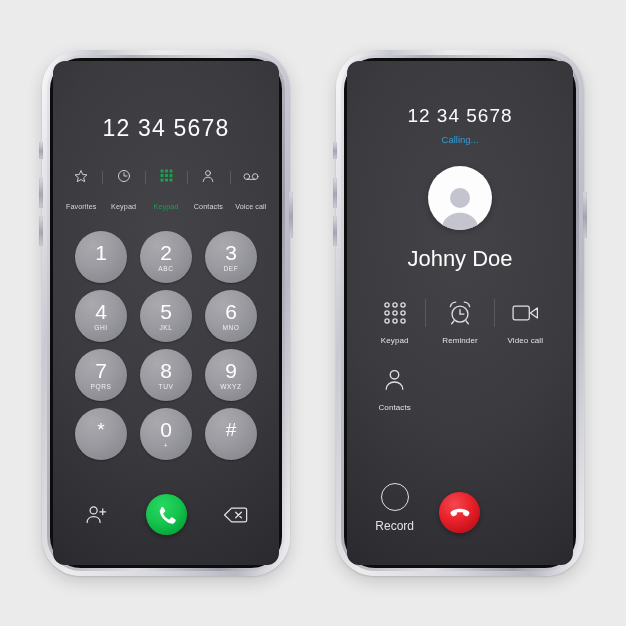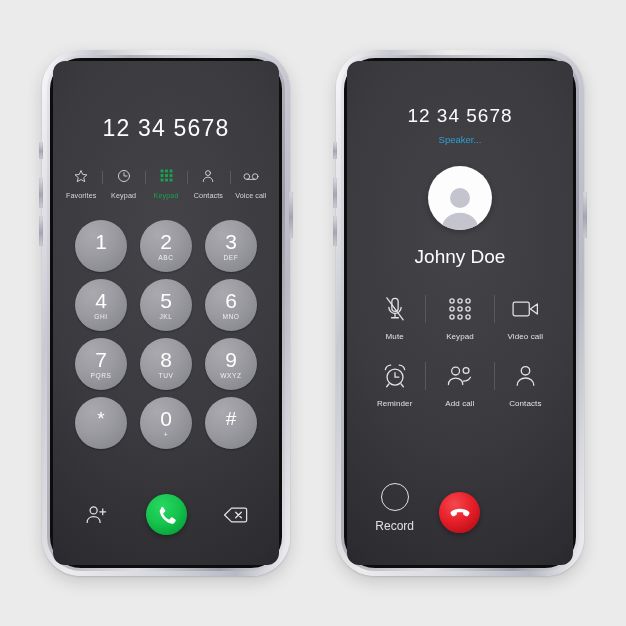--- a/index.html
+++ b/index.html
@@ -82,21 +82,21 @@
   .tabbar {
     display: flex;
     margin-top: 26px;
     padding: 0 7px;
   }
   .tab {
     flex: 1;
     display: flex;
     flex-direction: column;
     align-items: center;
-    gap: 8px;
+    gap: 19px;
     position: relative;
     color: #d7d7da;
   }
   .tab + .tab::before {
     content: "";
     position: absolute;
     left: 0; top: 3px;
     width: 1px; height: 13px;
     background: #5a5a60;
   }
@@ -169,21 +169,21 @@
     width: 64px; height: 64px;
     border-radius: 50%;
     background: #fdfdfd;
     display: flex; align-items: flex-end; justify-content: center;
     overflow: hidden;
     box-shadow: 0 2px 6px rgba(0,0,0,0.25);
   }
   .caller-name {
     margin-top: 16px;
     color: #fdfdfd;
-    font-size: 19px;
+    font-size: 22px;
     font-weight: 400;
   }
 
   .ctrl-grid {
     margin-top: 26px;
     display: grid;
     grid-template-columns: repeat(3, 1fr);
     width: 196px;
     row-gap: 20px;
   }
@@ -398,98 +398,76 @@
     <div class="btn-side btn-mute"></div>
     <div class="btn-side btn-volup"></div>
     <div class="btn-side btn-voldn"></div>
     <div class="btn-side btn-power"></div>
     <div class="bezel"></div>
 
     <div class="screen">
       <div class="scr-call">
 
         <div class="call-number">12 34 5678</div>
-        <div class="call-status">Speaker...</div>
+        <div class="call-status">Calling...</div>
 
         <div class="avatar">
           <span>
             <svg width="52" height="46" viewBox="0 0 52 46" fill="#c3c4ce">
               <circle cx="26" cy="14" r="10"></circle>
               <path d="M7.5 46c0-10.2 8.3-17.2 18.5-17.2S44.5 35.8 44.5 46z"></path>
             </svg>
           </span>
         </div>
 
         <div class="caller-name">Johny Doe</div>
 
         <div class="ctrl-grid">
 
-          <div class="ctrl">
-            <span class="ctrl-icon">
-              <svg width="24" height="26" viewBox="0 0 24 28" fill="none" stroke="#e2e2e5" stroke-width="1.4" stroke-linecap="round">
-                <path d="M12 2.5a3.4 3.4 0 0 1 3.4 3.4v7.3a3.4 3.4 0 0 1-6.8 0V5.9A3.4 3.4 0 0 1 12 2.5z"></path>
-                <path d="M5.4 12.2a6.6 6.6 0 0 0 13.2 0"></path>
-                <path d="M12 18.8 V23.4 M8.3 23.4 H15.7"></path>
-                <path d="M3.2 2 L20.8 25.6"></path>
-              </svg>
-            </span>
-            <span class="ctrl-label">Mute</span>
-          </div>
 
           <div class="ctrl">
             <span class="ctrl-icon">
               <svg width="24" height="24" viewBox="0 0 24 24" fill="none" stroke="#e2e2e5" stroke-width="1.3">
                 <circle cx="4" cy="4" r="2.1"></circle>
                   <circle cx="12" cy="4" r="2.1"></circle>
                   <circle cx="20" cy="4" r="2.1"></circle>
                 <circle cx="4" cy="12" r="2.1"></circle>
                   <circle cx="12" cy="12" r="2.1"></circle>
                   <circle cx="20" cy="12" r="2.1"></circle>
                 <circle cx="4" cy="20" r="2.1"></circle>
                   <circle cx="12" cy="20" r="2.1"></circle>
                   <circle cx="20" cy="20" r="2.1"></circle>
               </svg>
             </span>
             <span class="ctrl-label">Keypad</span>
           </div>
 
           <div class="ctrl">
             <span class="ctrl-icon">
-              <svg width="27" height="20" viewBox="0 0 30 22" fill="none" stroke="#e2e2e5" stroke-width="1.4" stroke-linejoin="round">
-                <rect x="1.2" y="3.4" width="18" height="15.2" rx="2"></rect>
-                <path d="M20.4 11 L28.2 5.4 V16.6 z"></path>
-              </svg>
-            </span>
-            <span class="ctrl-label">Video call</span>
-          </div>
-
-          <div class="ctrl">
-            <span class="ctrl-icon">
               <svg width="26" height="26" viewBox="0 0 28 28" fill="none" stroke="#e2e2e5" stroke-width="1.4" stroke-linecap="round">
                 <circle cx="14" cy="15.2" r="8.6"></circle>
                 <path d="M14 10.4 V15.2 H18.2"></path>
                 <path d="M3.6 7.2 A6.2 6.2 0 0 1 9.4 2.2"></path>
                 <path d="M24.4 7.2 A6.2 6.2 0 0 0 18.6 2.2"></path>
                 <path d="M7.4 22.6 L5 25.6 M20.6 22.6 L23 25.6"></path>
               </svg>
             </span>
             <span class="ctrl-label">Reminder</span>
           </div>
 
           <div class="ctrl">
             <span class="ctrl-icon">
-              <svg width="28" height="22" viewBox="0 0 30 24" fill="none" stroke="#e2e2e5" stroke-width="1.4" stroke-linecap="round">
-                <circle cx="10.2" cy="6.6" r="4.3"></circle>
-                <path d="M2.4 21.4c0-4.4 3.5-7.1 7.8-7.1s7.8 2.7 7.8 7.1"></path>
-                <circle cx="21.6" cy="6" r="3.2"></circle>
-                <path d="M18.6 17.6c3.5 0 6.6-1.6 7.8-4.2"></path>
-              </svg>
-            </span>
-            <span class="ctrl-label">Add call</span>
-          </div>
+              <svg width="27" height="20" viewBox="0 0 30 22" fill="none" stroke="#e2e2e5" stroke-width="1.4" stroke-linejoin="round">
+                <rect x="1.2" y="3.4" width="18" height="15.2" rx="2"></rect>
+                <path d="M20.4 11 L28.2 5.4 V16.6 z"></path>
+              </svg>
+            </span>
+            <span class="ctrl-label">Video call</span>
+          </div>
+
 
           <div class="ctrl">
             <span class="ctrl-icon">
               <svg width="23" height="24" viewBox="0 0 24 24" fill="none" stroke="#e2e2e5" stroke-width="1.4" stroke-linecap="round">
                 <circle cx="12" cy="6.6" r="4.4"></circle>
                 <path d="M3.4 21.6c0-4.6 3.8-7.5 8.6-7.5s8.6 2.9 8.6 7.5"></path>
               </svg>
             </span>
             <span class="ctrl-label">Contacts</span>
           </div>

